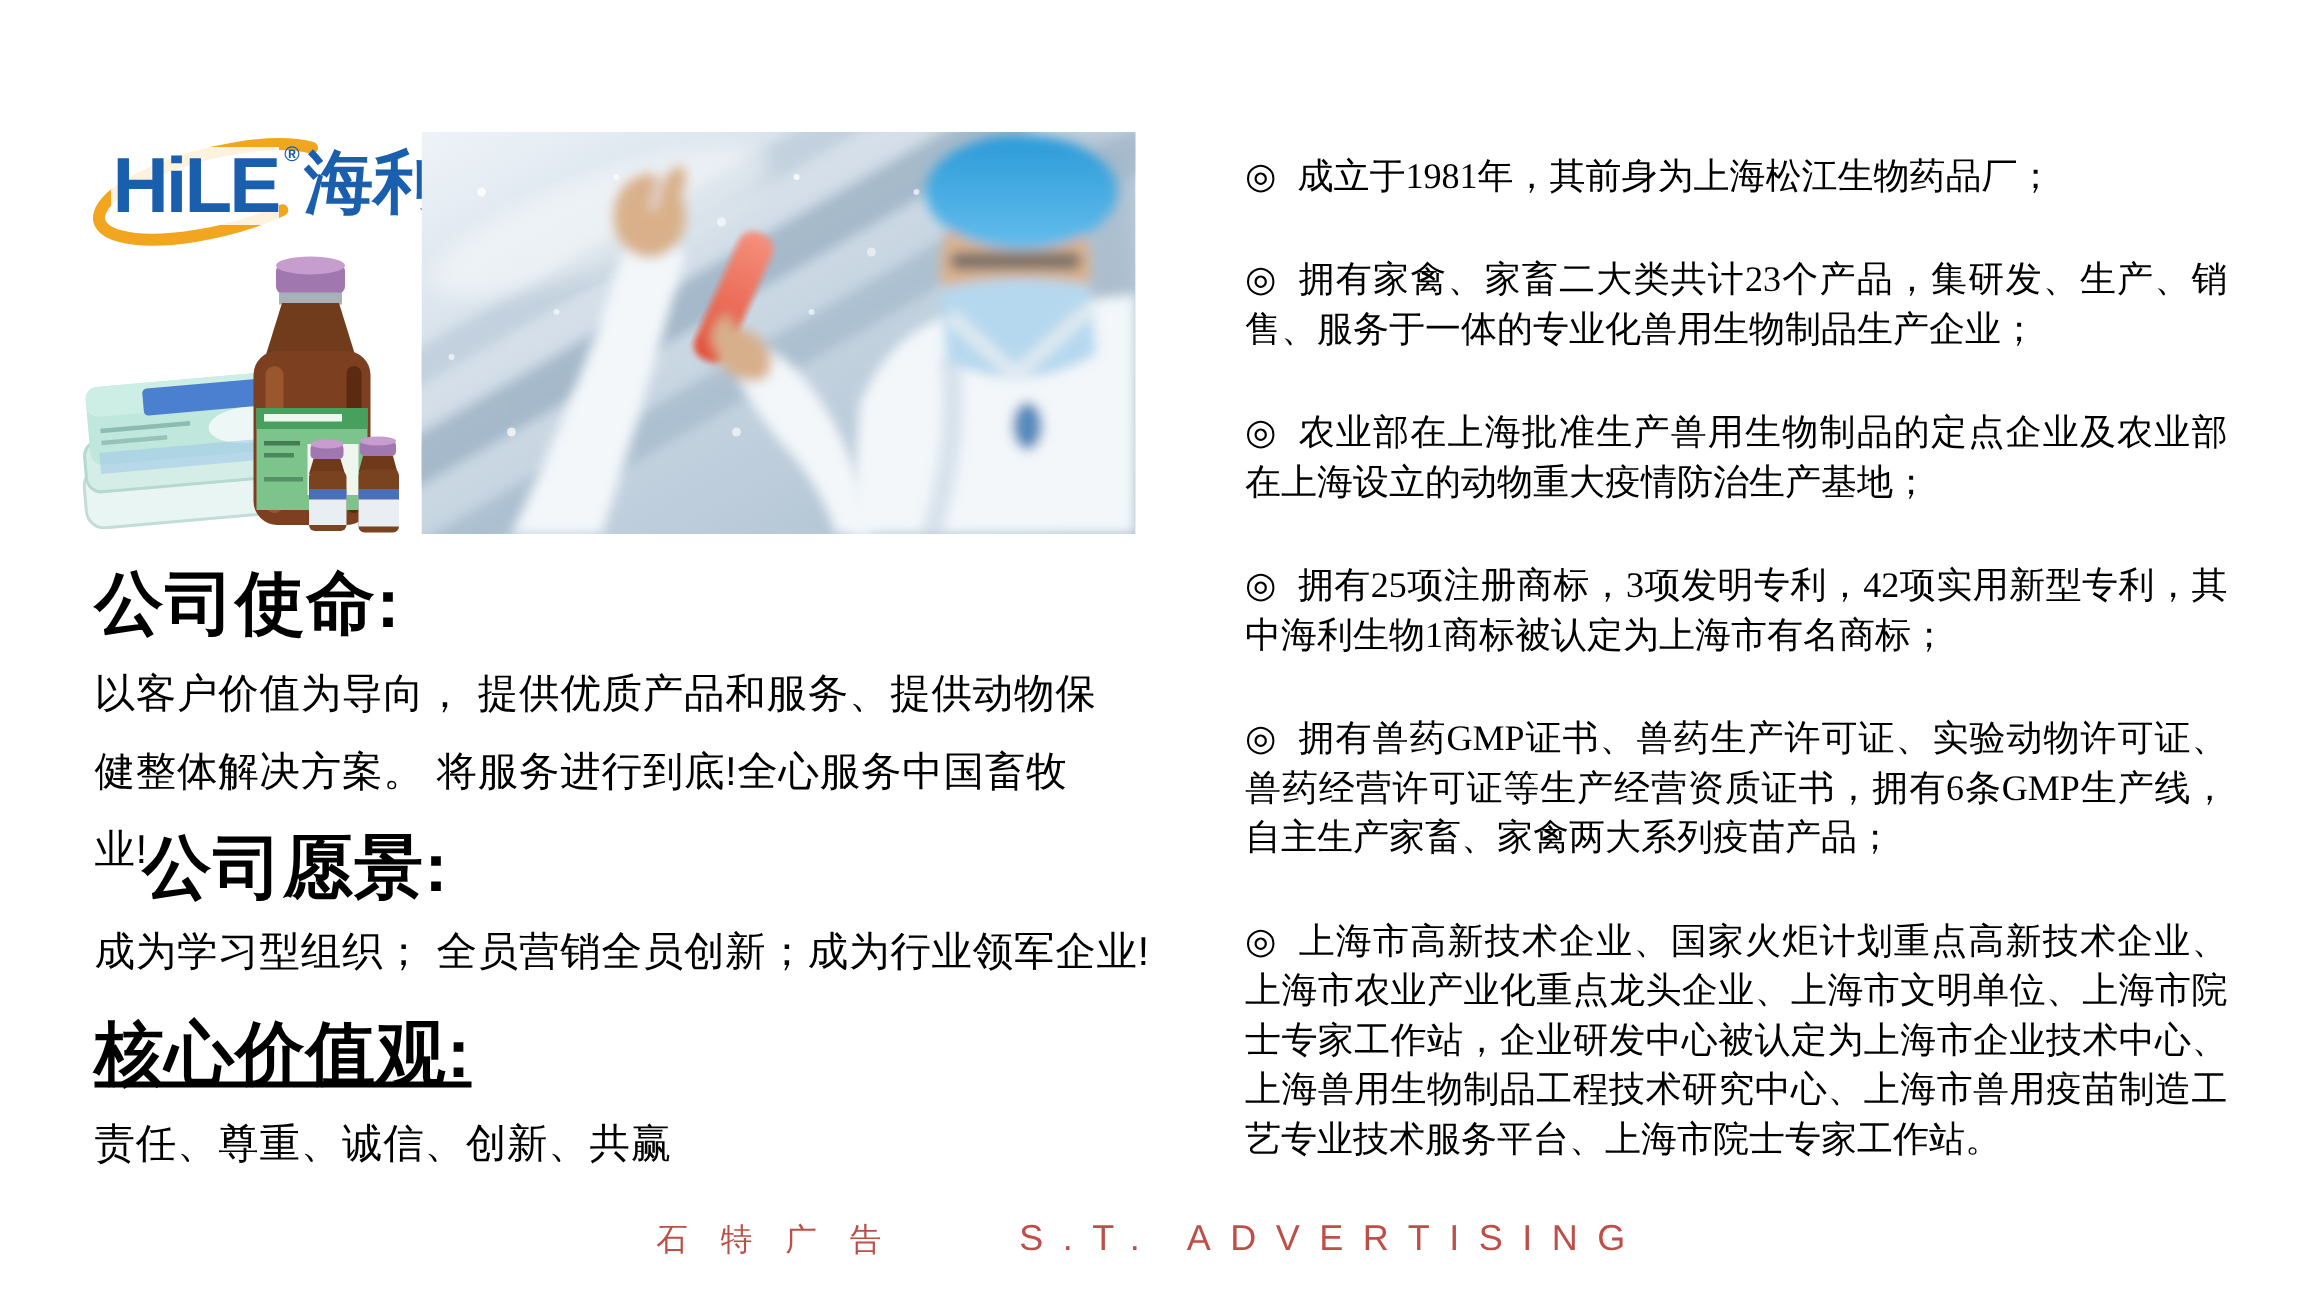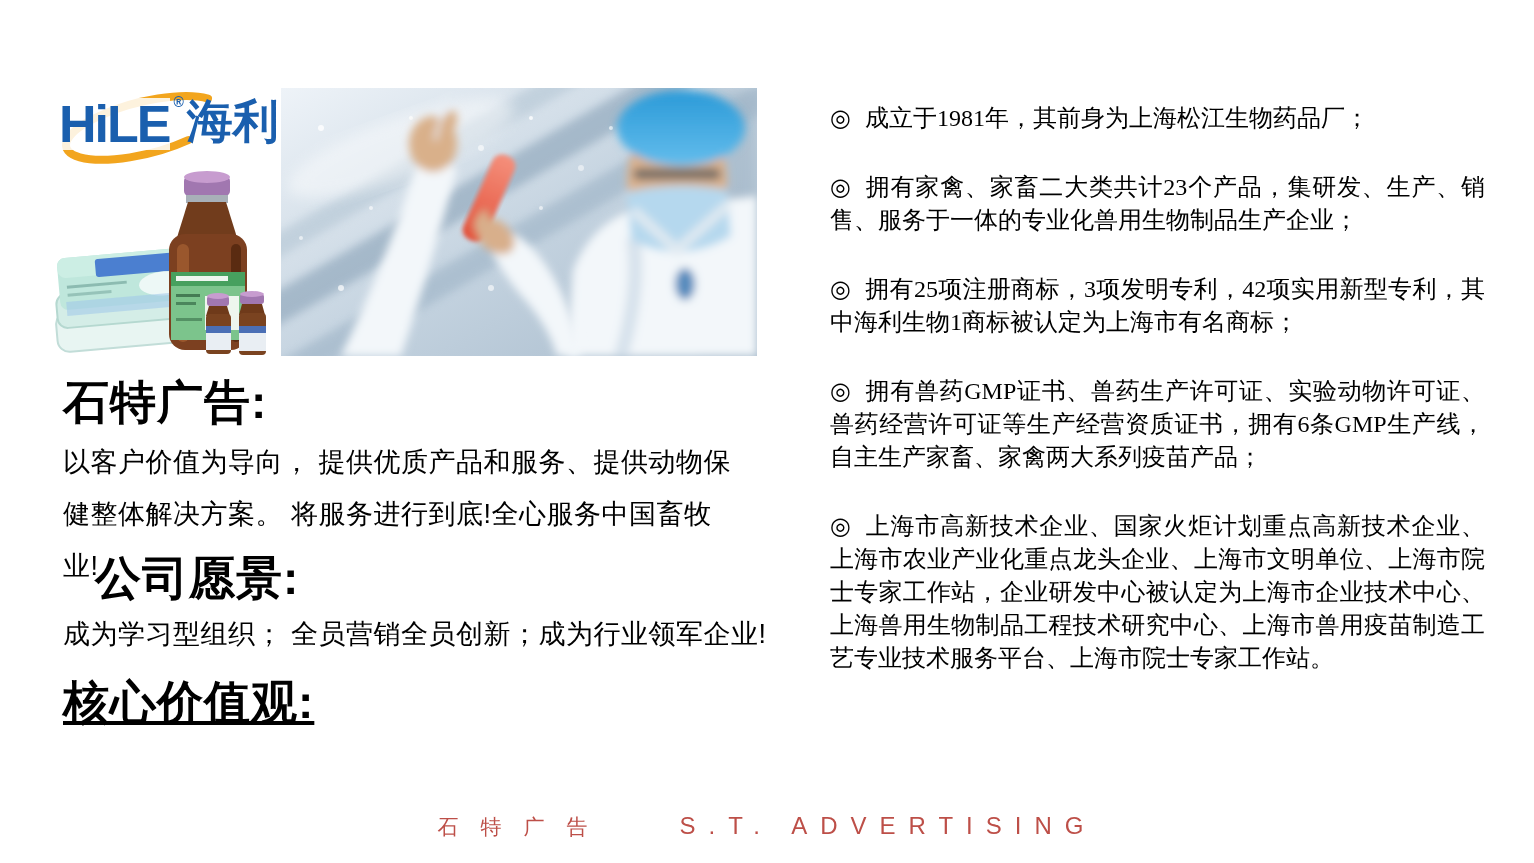--- a/index.html
+++ b/index.html
@@ -4,21 +4,21 @@
 <style>
   html,body { margin:0; padding:0; background:#ffffff; }
   .slide {
     position:relative; width:1534px; height:863px; background:#ffffff;
     font-family:"Liberation Sans","DejaVu Sans",sans-serif; overflow:hidden;
   }
 
   
   .logo { position:absolute; left:58px; top:82px; width:240px; height:88px; }
   .logo-arc { position:absolute; left:0; top:0; }
-  .logo-text { position:absolute; left:0; top:16px; display:flex; align-items:flex-start;text-align:right; }
+  .logo-text { position:absolute; left:16px; top:16px; display:flex; align-items:flex-start;text-align:right; }
   .hile { font-size:52px; font-weight:bold; color:#1a5fae; line-height:1; letter-spacing:-2px; background:rgba(255,255,255,.85); padding:0 1px; }
   .reg  { font-size:14px; font-weight:bold; color:#1a5fae; margin:-4px 3px 0 3px; }
   .cn   { font-size:46px; font-weight:900; color:#1a5fae; line-height:1.05;font-family:Liberation Serif, serif; }
 
   
   .products { position:absolute; left:55px; top:168px; width:230px; height:192px; }
   .photo    { position:absolute; left:281px; top:88px; width:476px; height:268px; }
 
   
   .sec-title { position:absolute; left:63px; margin:0; font-size:46px; font-weight:900; color:#000; letter-spacing:1px; }
@@ -192,34 +192,38 @@
       <rect x="196" y="64" width="24" height="92" rx="10" fill="url(#redG)" transform="rotate(24 208 110)" filter="url(#b2)"></rect>
 
       <g filter="url(#b4)">
         <path d="M300 268 Q288 206 258 168 Q240 146 218 138 L204 152 Q222 188 246 214 Q268 240 276 268 Z" fill="#f3f7fa"></path>
         <ellipse cx="214" cy="148" rx="22" ry="15" fill="#d8af8b" transform="rotate(40 214 148)"></ellipse>
         <ellipse cx="200" cy="132" rx="6" ry="12" fill="#d8af8b" transform="rotate(30 200 132)"></ellipse>
       </g>
     </svg>
   </div>
 
-  <h2 class="sec-title" id="mission-title">石特广告:</h2>
+  <h2 class="sec-title" id="mission-title">公司使命:</h2>
   <p class="sec-body" id="mission-body">以客户价值为导向， 提供优质产品和服务、提供动物保健整体解决方案。 将服务进行到底!全心服务中国畜牧业!</p>
 
   <h2 class="sec-title" id="vision-title">公司愿景:</h2>
   <p class="sec-body" id="vision-body">成为学习型组织； 全员营销全员创新；成为行业领军企业!</p>
 
   <h2 class="sec-title" id="values-title">核心价值观:</h2>
+  <p class="sec-body" id="values-body">责任、尊重、诚信、创新、共赢</p>
 
   <div class="right-col">
     <p class="fact">
       <span class="bullet">◎</span><span>成立于1981年，其前身为上海松江生物药品厂；</span>
     </p>
     <p class="fact">
       <span class="bullet">◎</span><span>拥有家禽、家畜二大类共计23个产品，集研发、生产、销售、服务于一体的专业化兽用生物制品生产企业；</span>
+    </p>
+    <p class="fact">
+      <span class="bullet">◎</span><span>农业部在上海批准生产兽用生物制品的定点企业及农业部在上海设立的动物重大疫情防治生产基地；</span>
     </p>
     <p class="fact">
       <span class="bullet">◎</span><span>拥有25项注册商标，3项发明专利，42项实用新型专利，其中海利生物1商标被认定为上海市有名商标；</span>
     </p>
     <p class="fact">
       <span class="bullet">◎</span><span>拥有兽药GMP证书、兽药生产许可证、实验动物许可证、兽药经营许可证等生产经营资质证书，拥有6条GMP生产线，自主生产家畜、家禽两大系列疫苗产品；</span>
     </p>
     <p class="fact">
       <span class="bullet">◎</span><span>上海市高新技术企业、国家火炬计划重点高新技术企业、上海市农业产业化重点龙头企业、上海市文明单位、上海市院士专家工作站，企业研发中心被认定为上海市企业技术中心、上海兽用生物制品工程技术研究中心、上海市兽用疫苗制造工艺专业技术服务平台、上海市院士专家工作站。</span>
     </p>

